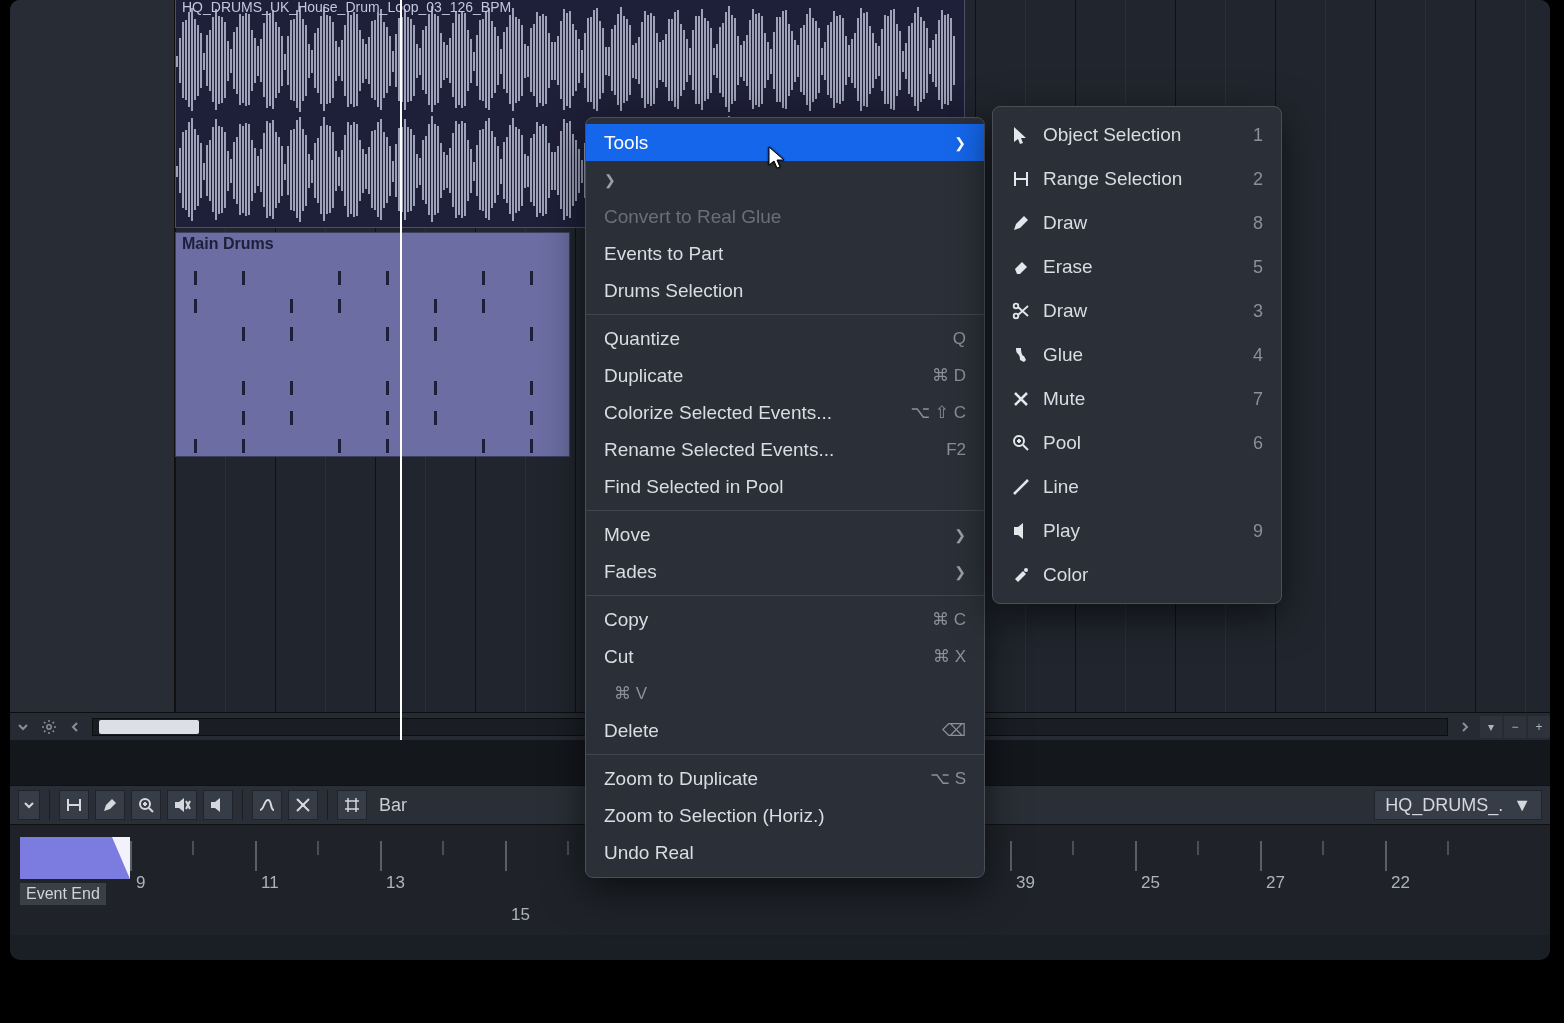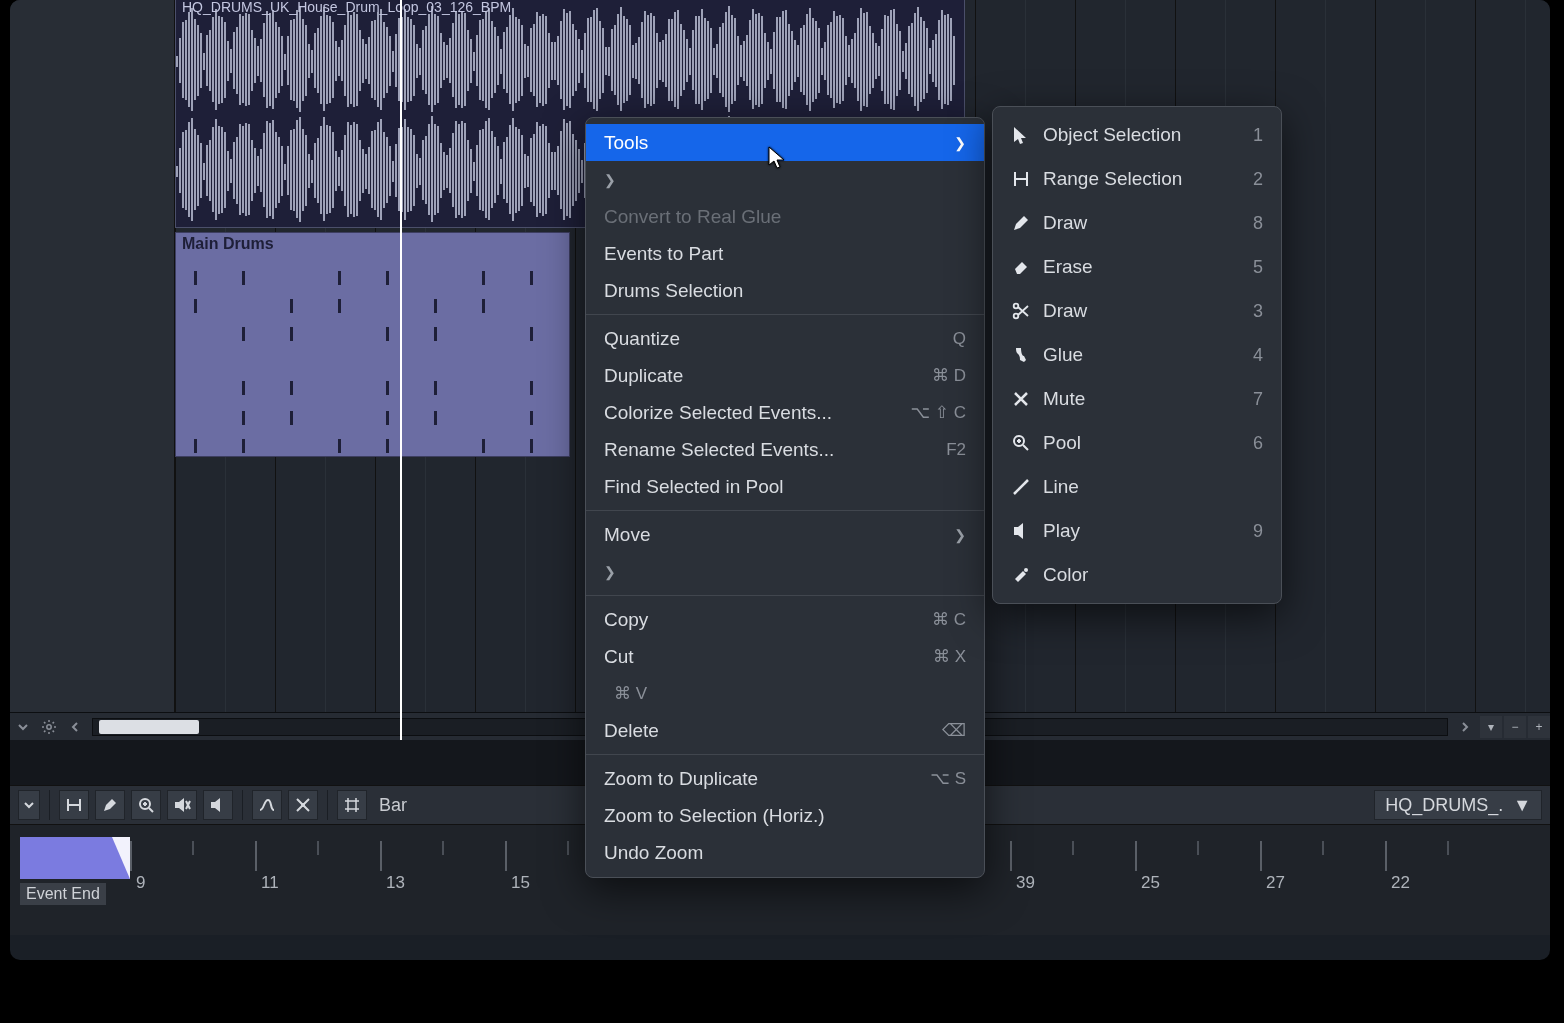--- a/index.html
+++ b/index.html
@@ -1310,21 +1310,21 @@
         <div class="tick minor" style="left: 62px;"></div>
         <div class="tick-num" style="left: 6px;">9</div>
         <div class="tick" style="left: 125px;"></div>
         <div class="tick minor" style="left: 187px;"></div>
         <div class="tick-num" style="left: 131px;">11</div>
         <div class="tick" style="left: 250px;"></div>
         <div class="tick minor" style="left: 312px;"></div>
         <div class="tick-num" style="left: 256px;">13</div>
         <div class="tick" style="left: 375px;"></div>
         <div class="tick minor" style="left: 437px;"></div>
-        <div class="tick-num" style="left: 381px;">15</div>
+        <div class="tick-num" style="left: 381px; margin-top: 32px;">15</div>
         <div class="tick" style="left: 880px;"></div>
         <div class="tick minor" style="left: 942px;"></div>
         <div class="tick-num" style="left: 886px;">39</div>
         <div class="tick" style="left: 1005px;"></div>
         <div class="tick minor" style="left: 1067px;"></div>
         <div class="tick-num" style="left: 1011px;">25</div>
         <div class="tick" style="left: 1130px;"></div>
         <div class="tick minor" style="left: 1192px;"></div>
         <div class="tick-num" style="left: 1136px;">27</div>
         <div class="tick" style="left: 1255px;"></div>
@@ -1371,20 +1371,21 @@
     </div>
     <div class="menu-row">
       <span class="label">Find Selected in Pool</span>
     </div>
     <div class="menu-div"></div>
     <div class="menu-row">
       <span class="label">Move</span>
       <span class="chev">❯</span>
     </div>
     <div class="menu-row">
+      <span class="label">Fades</span>
       <span class="chev">❯</span>
     </div>
     <div class="menu-div"></div>
     <div class="menu-row">
       <span class="label">Copy</span>
       <span class="shortcut">⌘ C</span>
     </div>
     <div class="menu-row">
       <span class="label">Cut</span>
       <span class="shortcut">⌘ X</span>
@@ -1398,21 +1399,21 @@
     </div>
     <div class="menu-div"></div>
     <div class="menu-row">
       <span class="label">Zoom to Duplicate</span>
       <span class="shortcut">⌥ S</span>
     </div>
     <div class="menu-row">
       <span class="label">Zoom to Selection (Horiz.)</span>
     </div>
     <div class="menu-row">
-      <span class="label">Undo Zoom</span>
+      <span class="label">Undo Real</span>
     </div>
   </div>
 
 <div class="menu sub" id="subMenu">
     <div class="menu-row">
       <span class="ico">
         <svg width="20" height="20" viewBox="0 0 20 20">
           <path d="M3 2l0 15 4-3 2 5 3-1-2-5 5 0z" fill="#e3e6eb"></path>
         </svg>
       </span>

